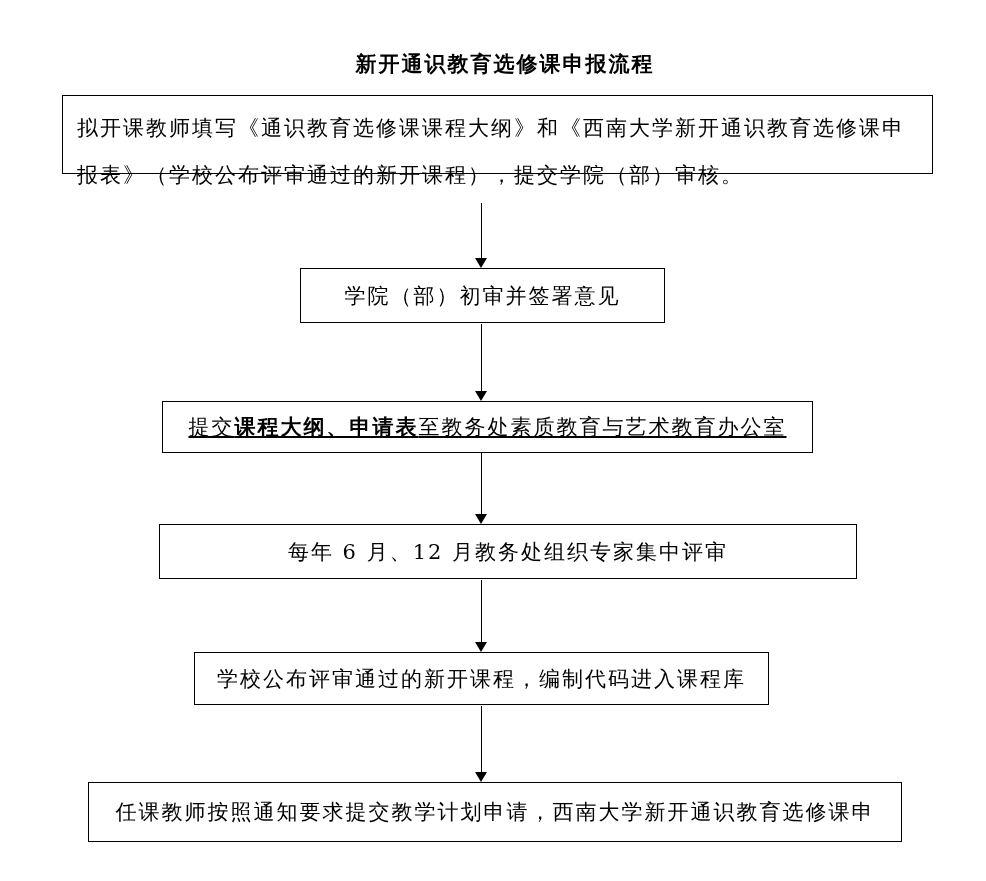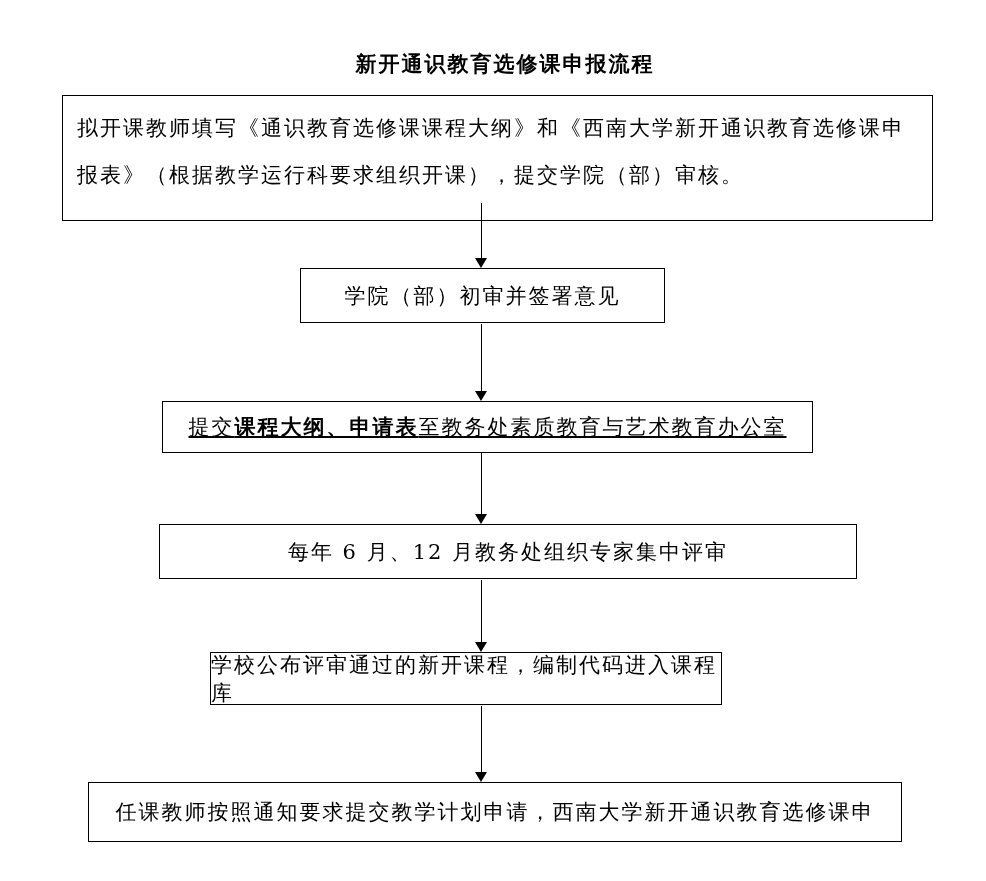--- a/index.html
+++ b/index.html
@@ -32,33 +32,33 @@
     box-sizing: border-box;
     border: 1.5px solid #000000;
     background: #ffffff;
     font-size: 21px;
     letter-spacing: 2px;
     display: flex;
     align-items: center;
     justify-content: center;
   }
   .box1 {
-    left: 62px; top: 95px; width: 871px; height: 126px;
+    left: 62px; top: 95px; width: 871px; height: 79px;
     display: block;
     text-align: left;
     padding: 9px 14px 8px 14px;
   }
   .box1 .line {
     line-height: 47px;
     white-space: nowrap;
   }
   .box2 { left: 300px; top: 268px; width: 365px; height: 55px; }
   .box3 { left: 162px; top: 401px; width: 651px; height: 52px; text-decoration: underline; }
   .box4 { left: 159px; top: 524px; width: 698px; height: 55px; }
-  .box5 { left: 210px; top: 652px; width: 512px; height: 53px; }
+  .box5 { left: 194px; top: 652px; width: 575px; height: 53px; }
   .box6 { left: 88px;  top: 782px; width: 814px; height: 60px; }
   .bold-seg { font-weight: bold; }
   .stem {
     position: absolute;
     left: 481px;
     width: 0;
     border-left: 1.5px solid #000000;
   }
   .head {
     position: absolute;
@@ -77,21 +77,21 @@
 </style>
 </head>
 <body>
 
 <div class="canvas">
 
   <h1 class="title">新开通识教育选修课申报流程</h1>
 
   <div class="box box1">
     <div class="line">拟开课教师填写《通识教育选修课课程大纲》和《西南大学新开通识教育选修课申</div>
-    <div class="line">报表》（根据教学运行科要求组织开课），提交学院（部）审核。</div>
+    <div class="line">报表》（学校公布评审通过的新开课程），提交学院（部）审核。</div>
   </div>
 
   <div class="stem a1"></div>
   <div class="head a1"></div>
 
   <div class="box box2">
     <span>学院（部）初审并签署意见</span>
   </div>
 
   <div class="stem a2"></div>

